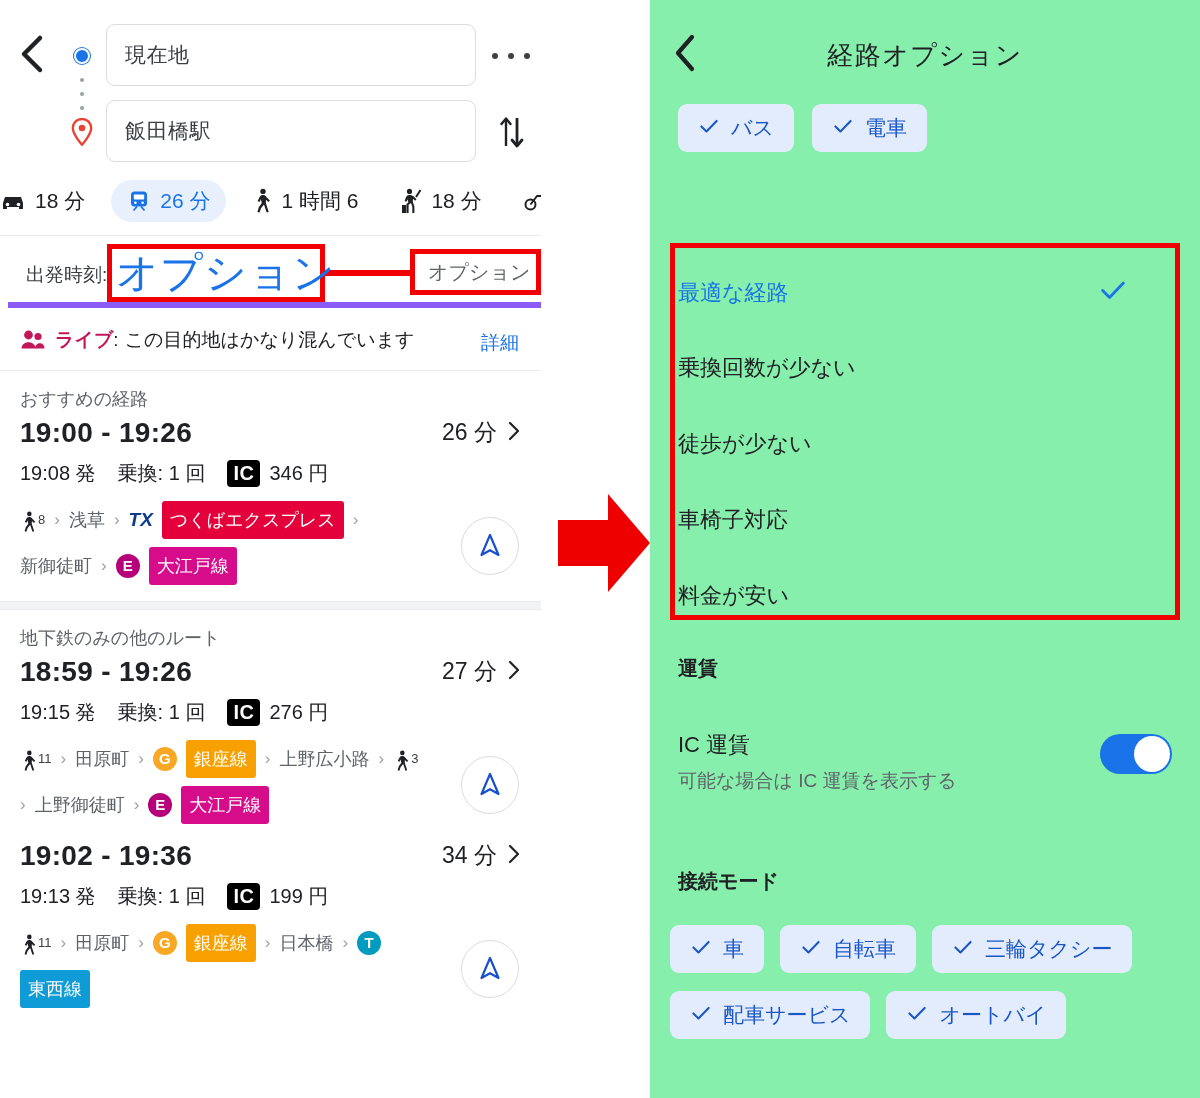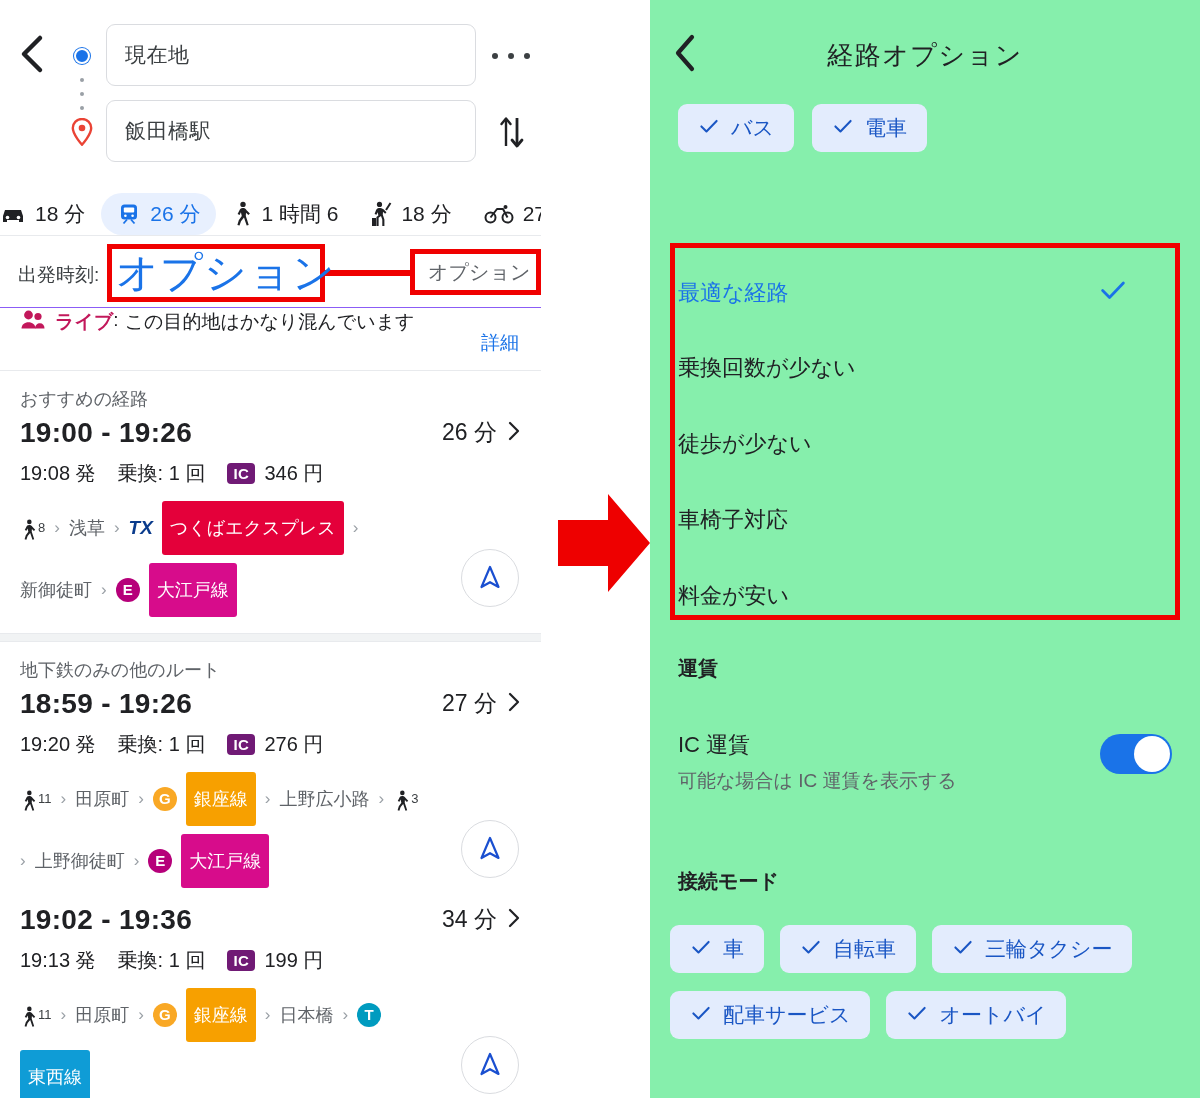--- a/index.html
+++ b/index.html
@@ -55,37 +55,37 @@
     width: 38px; height: 24px; display: flex; align-items: center;
     justify-content: space-between;
   }
   .more-dots i { width: 6px; height: 6px; border-radius: 50%; background: #3c4043; display: block; }
 
   .swap-icon { position: absolute; left: 496px; top: 112px; width: 32px; height: 40px; }
 
   
   .modes-row {
     position: absolute; left: 0; top: 180px; width: 541px; height: 56px;
-    display: flex; align-items: flex-end; gap: 0px;
+    display: flex; align-items: flex-start; gap: 10px;
     border-bottom: 1px solid #e8eaed;
     overflow: hidden;
   }
   .mode-chip {
     display: flex; align-items: center; gap: 9px;
     padding: 7px 16px; border-radius: 22px; flex: none;
     font-size: 21px; color: #202124; white-space: nowrap;
   }
   .mode-chip.first { margin-left: -16px; }
   .mode-chip.active { background: #e8f0fe; color: #1a73e8; }
   .mode-chip .glyph { display:flex; align-items:center; }
 
   
   .depart-row {
-    position: absolute; left: 0; top: 238px; width: 541px; height: 70px;
-    border-bottom: 1px solid #8b5cf6;
+    position: absolute; left: 8px; top: 238px; width: 541px; height: 70px;
+    border-bottom: 6px solid #8b5cf6;
   }
   .depart-label {
     position: absolute; left: 18px; top: 24px;
     font-size: 19px; color: #3c4043;
   }
   .options-zoom-text {
     position: absolute; left: 116px; top: 246px;
     font-size: 42px; color: #1a73e8; letter-spacing: 1px;
     line-height: 54px; white-space: nowrap; z-index: 6;
   }
@@ -96,21 +96,21 @@
   .redbox {
     position: absolute; border: 5px solid #f00000; background: transparent; z-index: 5;
   }
   #redbox-zoom  { left: 107px; top: 244px; width: 218px; height: 58px; }
   #redbox-small { left: 410px; top: 249px; width: 131px; height: 46px; }
   #red-connector { position:absolute; left: 322px; top: 270px; width: 92px; height: 6px; background:#f00000; z-index: 4; }
 
   
   .live-row {
     position: absolute; left: 0; top: 309px; width: 541px; height: 62px;
-    display: flex; border-bottom: 1px solid #e8eaed;
+    display: flex; align-items: center; border-bottom: 1px solid #e8eaed;
   }
   .people-icon { margin-left: 20px; width: 26px; height: 22px; }
   .live-tag { color: #c2185b; font-weight: bold; font-size: 19px; margin-left: 9px; }
   .live-text { color: #202124; font-size: 19px; }
   .live-detail {
     position: absolute; right: 22px; top: 21px;
     color: #1a73e8; font-size: 19px;
   }
 
   .section-divider { height: 9px; background: #f1f3f4; border-top:1px solid #e8eaed; border-bottom:1px solid #e8eaed; }
@@ -120,32 +120,32 @@
     font-size: 18px; color: #5f6368; padding: 16px 0 6px 20px;
   }
   .route-card { position: relative; padding: 0 20px 16px 20px; }
   .route-head { display: flex; align-items: flex-start; }
   .route-time { font-size: 28px; font-weight: bold; color: #202124; letter-spacing: .3px; }
   .route-dur-wrap { margin-left: auto; display: flex; align-items: center; gap: 10px; }
   .route-dur { font-size: 23px; color: #202124; }
   .route-sub { margin-top: 11px; font-size: 20px; color: #202124; display: flex; align-items: center; gap: 22px; }
   .ic-badge {
     display: inline-flex; align-items: center; justify-content: center;
-    background: #701a75; color: #fff; font-size: 15px; font-weight: bold;
+    background: #000000; color: #fff; font-size: 20px; font-weight: bold;
     border-radius: 4px; padding: 2px 6px; letter-spacing: .5px;
   }
   .ic-wrap { display:flex; align-items:center; gap: 9px; }
   .legs { margin-top: 14px; font-size: 18px; color: #5f6368;
           display: flex; flex-wrap: wrap; align-items: center; gap: 8px 9px;
           max-width: 400px; line-height: 26px; }
   .leg-sep { color: #9aa0a6; font-size: 17px; }
   .walk-leg { display: inline-flex; align-items: flex-end; }
   .walk-leg sub { font-size: 13px; color: #3c4043; margin-left: 1px; }
   .line-pill {
-    color: #fff; font-size: 18px; padding: 14px 8px; border-radius: 3px; white-space: nowrap;
+    color: #fff; font-size: 18px; padding: 6px 8px; border-radius: 3px; white-space: nowrap;
   }
   .line-badge {
     display: inline-flex; align-items: center; justify-content: center;
     width: 24px; height: 24px; border-radius: 50%;
     font-size: 15px; font-weight: bold; color: #fff;
   }
   .nav-btn {
     position: absolute; right: 22px; bottom: 26px;
     width: 58px; height: 58px; border-radius: 50%;
     border: 1px solid #dadce0; background: #fff;
@@ -387,21 +387,21 @@
           <div class="route-head">
             <span class="route-time">18:59 - 19:26</span>
             <span class="route-dur-wrap">
               <span class="route-dur">27 分</span>
               <span><svg width="14" height="22" viewBox="0 0 14 22">
                   <polyline points="3,3 11,11 3,19" fill="none" stroke="#202124" stroke-width="2.2" stroke-linecap="round" stroke-linejoin="round"></polyline>
                 </svg></span>
             </span>
           </div>
           <div class="route-sub">
-            <span>19:20 発</span>
+            <span>19:15 発</span>
             <span>乗換: 1 回</span>
             <span class="ic-wrap">
               <span class="ic-badge">IC</span>
               <span>276 円</span>
             </span>
           </div>
           <div class="legs">
             <span class="walk-leg">
               <svg width="17" height="22" viewBox="0 0 20 26">
                 <circle cx="11" cy="3.4" r="2.7" fill="#202124"></circle>

